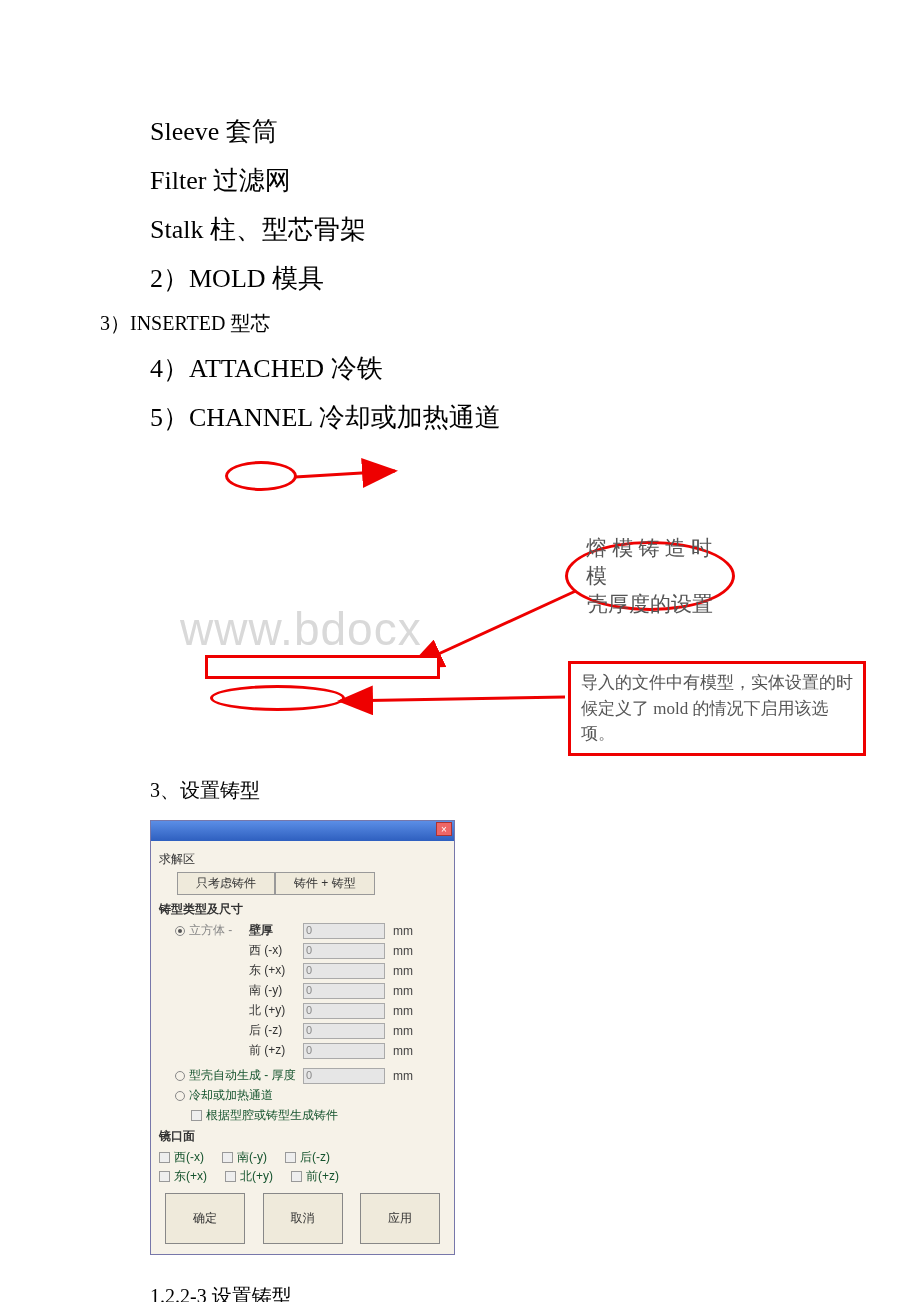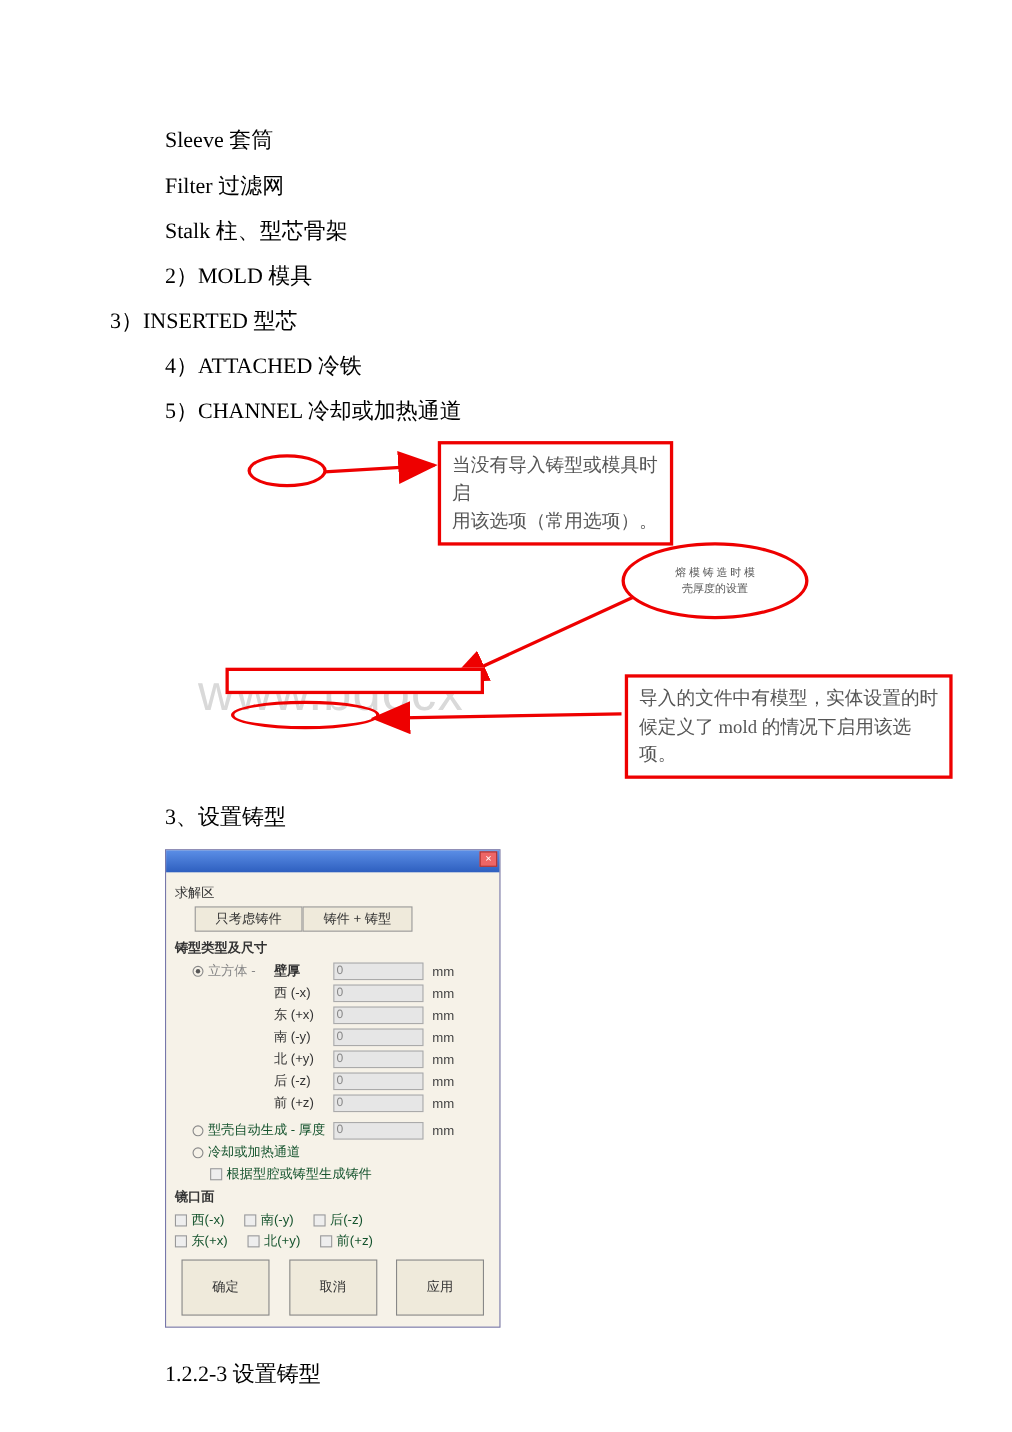--- a/index.html
+++ b/index.html
@@ -7,21 +7,21 @@
     margin: 0;
     padding: 0;
     background: #fff;
     font-family: "SimSun", "Songti SC", serif;
     width: 920px;
   }
   .page {
     padding: 100px 60px 60px 60px;
     position: relative;
   }
-  .line { font-size: 20px; margin: 14px 0 14px 90px; }
+  .line { font-size: 26px; margin: 14px 0 14px 90px; }
   .line-left { font-size: 20px; margin: 4px 0 4px 40px; }
   .section-heading { font-size: 20px; margin: 28px 0 16px 90px; }
 
   
   .diagram {
     position: relative;
     width: 760px;
     height: 300px;
     margin: 10px 0 10px 90px;
   }
@@ -109,26 +109,22 @@
 
       <line x1="145" y1="28" x2="245" y2="22" stroke="#e00" stroke-width="3" marker-end="url(#ah)"></line>
 
       <line x1="430" y1="140" x2="260" y2="218" stroke="#e00" stroke-width="3" marker-end="url(#ah)"></line>
 
       <line x1="415" y1="248" x2="190" y2="252" stroke="#e00" stroke-width="3" marker-end="url(#ah)"></line>
     </svg>
 
     <span class="ellipse" style="left:75px; top:12px; width:72px; height:30px;"></span>
 
-    <div class="anno" style="left:248px; top:0; width:214px;">
-      <div>当没有导入铸型或模具时启</div>
-      <div>用该选项（常用选项）。</div>
-    </div>
-
-    <div style="position:absolute; left:415px; top:92px; width:170px; height:70px; border:3px solid #e00; border-radius:50%; display:flex; flex-direction:column; align-items:center; justify-content:center; font-size:10px; color:#555; padding:4px 18px; background:#fff;">
+
+    <div style="position:absolute; left:415px; top:92px; width:170px; height:70px; border:3px solid #e00; border-radius:50%; display:flex; flex-direction:column; align-items:center; justify-content:center; font-size:21px; color:#555; padding:4px 18px; background:#fff;">
       <div>熔 模 铸 造 时 模</div>
       <div>壳厚度的设置</div>
     </div>
 
     <span class="rect" style="left:55px; top:206px; width:235px; height:24px;"></span>
 
     <span class="ellipse" style="left:60px; top:236px; width:135px; height:26px;"></span>
 
     <div class="anno" style="left:418px; top:212px; width:298px;">
       <div>导入的文件中有模型，实体设置的时</div>

